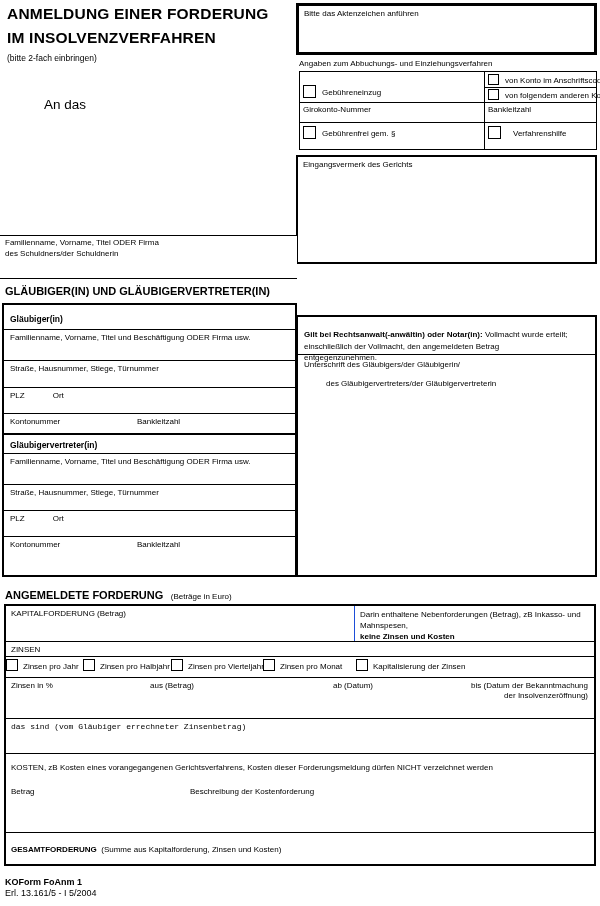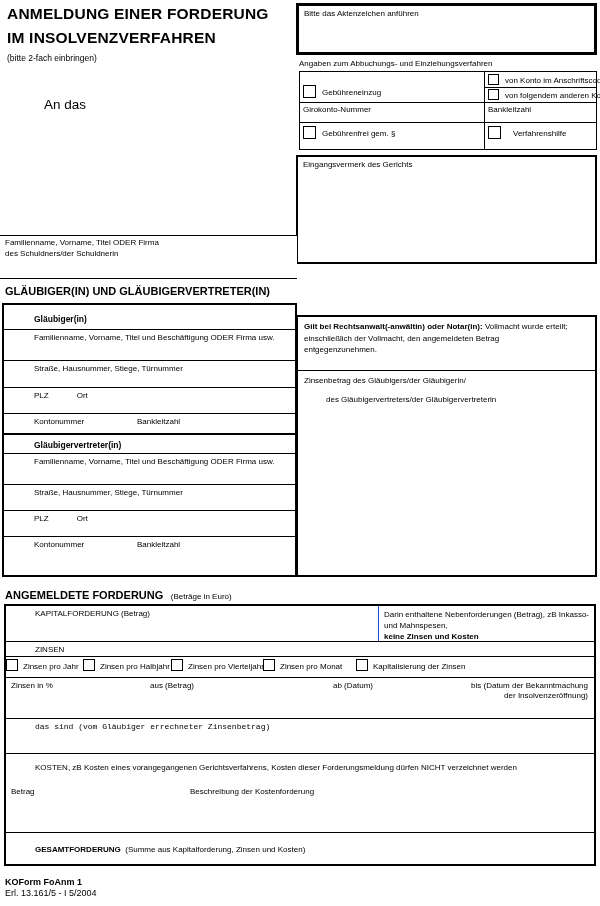--- a/index.html
+++ b/index.html
@@ -9,21 +9,21 @@
     overflow:hidden;
   }
   .abs{position:absolute;}
   .lbl{font-size:8px;line-height:10px;white-space:nowrap;}
   .lbl-wrap{font-size:8px;line-height:10.5px;}
   .b{font-weight:bold;}
   .box{box-sizing:border-box;background:#fff;}
   .cb{position:absolute;box-sizing:border-box;border:1px solid #000;background:#fff;}
   .hline{position:absolute;background:#000;height:1px;}
   .vline{position:absolute;background:#000;width:1px;}
-  .row{box-sizing:border-box;position:relative;padding-left:24px;}
+  .row{box-sizing:border-box;position:relative;}
   .title{font-size:15.5px;font-weight:bold;letter-spacing:.2px;line-height:18px;white-space:nowrap;}
   .sect-head{font-size:11px;font-weight:bold;white-space:nowrap;}
 </style>
 </head>
 <body>
 
 <div id="page">
 
   <div class="abs title" style="left:7px;top:5px;">ANMELDUNG EINER FORDERUNG</div>
   <div class="abs title" style="left:7px;top:29px;">IM INSOLVENZVERFAHREN</div>
@@ -109,29 +109,29 @@
         <span>PLZ</span><span style="display:inline-block;width:28px;"></span><span>Ort</span>
       </div>
     </div>
     <div class="row" style="height:28px;">
       <div class="lbl" style="padding:3px 0 0 6px;">Kontonummer</div>
       <div class="abs lbl" style="left:133px;top:3px;">Bankleitzahl</div>
     </div>
   </div>
 
   <div class="abs box" style="left:296px;top:315px;width:301px;height:262px;border:2px solid #000;">
-    <div class="row" style="height:54px;border-bottom:1px solid #000;padding:4px 6px 0 6px;">
+    <div class="row" style="height:38px;border-bottom:1px solid #000;padding:12px 6px 0 6px;">
       <div class="lbl-wrap" style="line-height:11.5px;">
         <span class="b">Gilt bei Rechtsanwalt(-anwältin) oder Notar(in):</span><span> Vollmacht wurde erteilt;</span><br>
         <span>einschließlich der Vollmacht, den angemeldeten Betrag</span><br>
         <span>entgegenzunehmen.</span>
       </div>
     </div>
     <div class="row" style="padding:5px 6px 0 6px;">
-      <div class="lbl">Zinsenbetrag des Gläubigers/der Gläubigerin/</div>
+      <div class="lbl">Unterschrift des Gläubigers/der Gläubigerin/</div>
       <div class="lbl" style="padding-left:22px;margin-top:9px;">des Gläubigervertreters/der Gläubigervertreterin</div>
     </div>
   </div>
 
   <div class="abs" style="left:5px;top:585px;white-space:nowrap;">
     <span class="sect-head">ANGEMELDETE FORDERUNG</span>
     <span class="lbl" style="margin-left:3px;">(Beträge in Euro)</span>
   </div>
 
   <div class="abs box" style="left:4px;top:604px;width:592px;height:262px;border:2px solid #000;">

